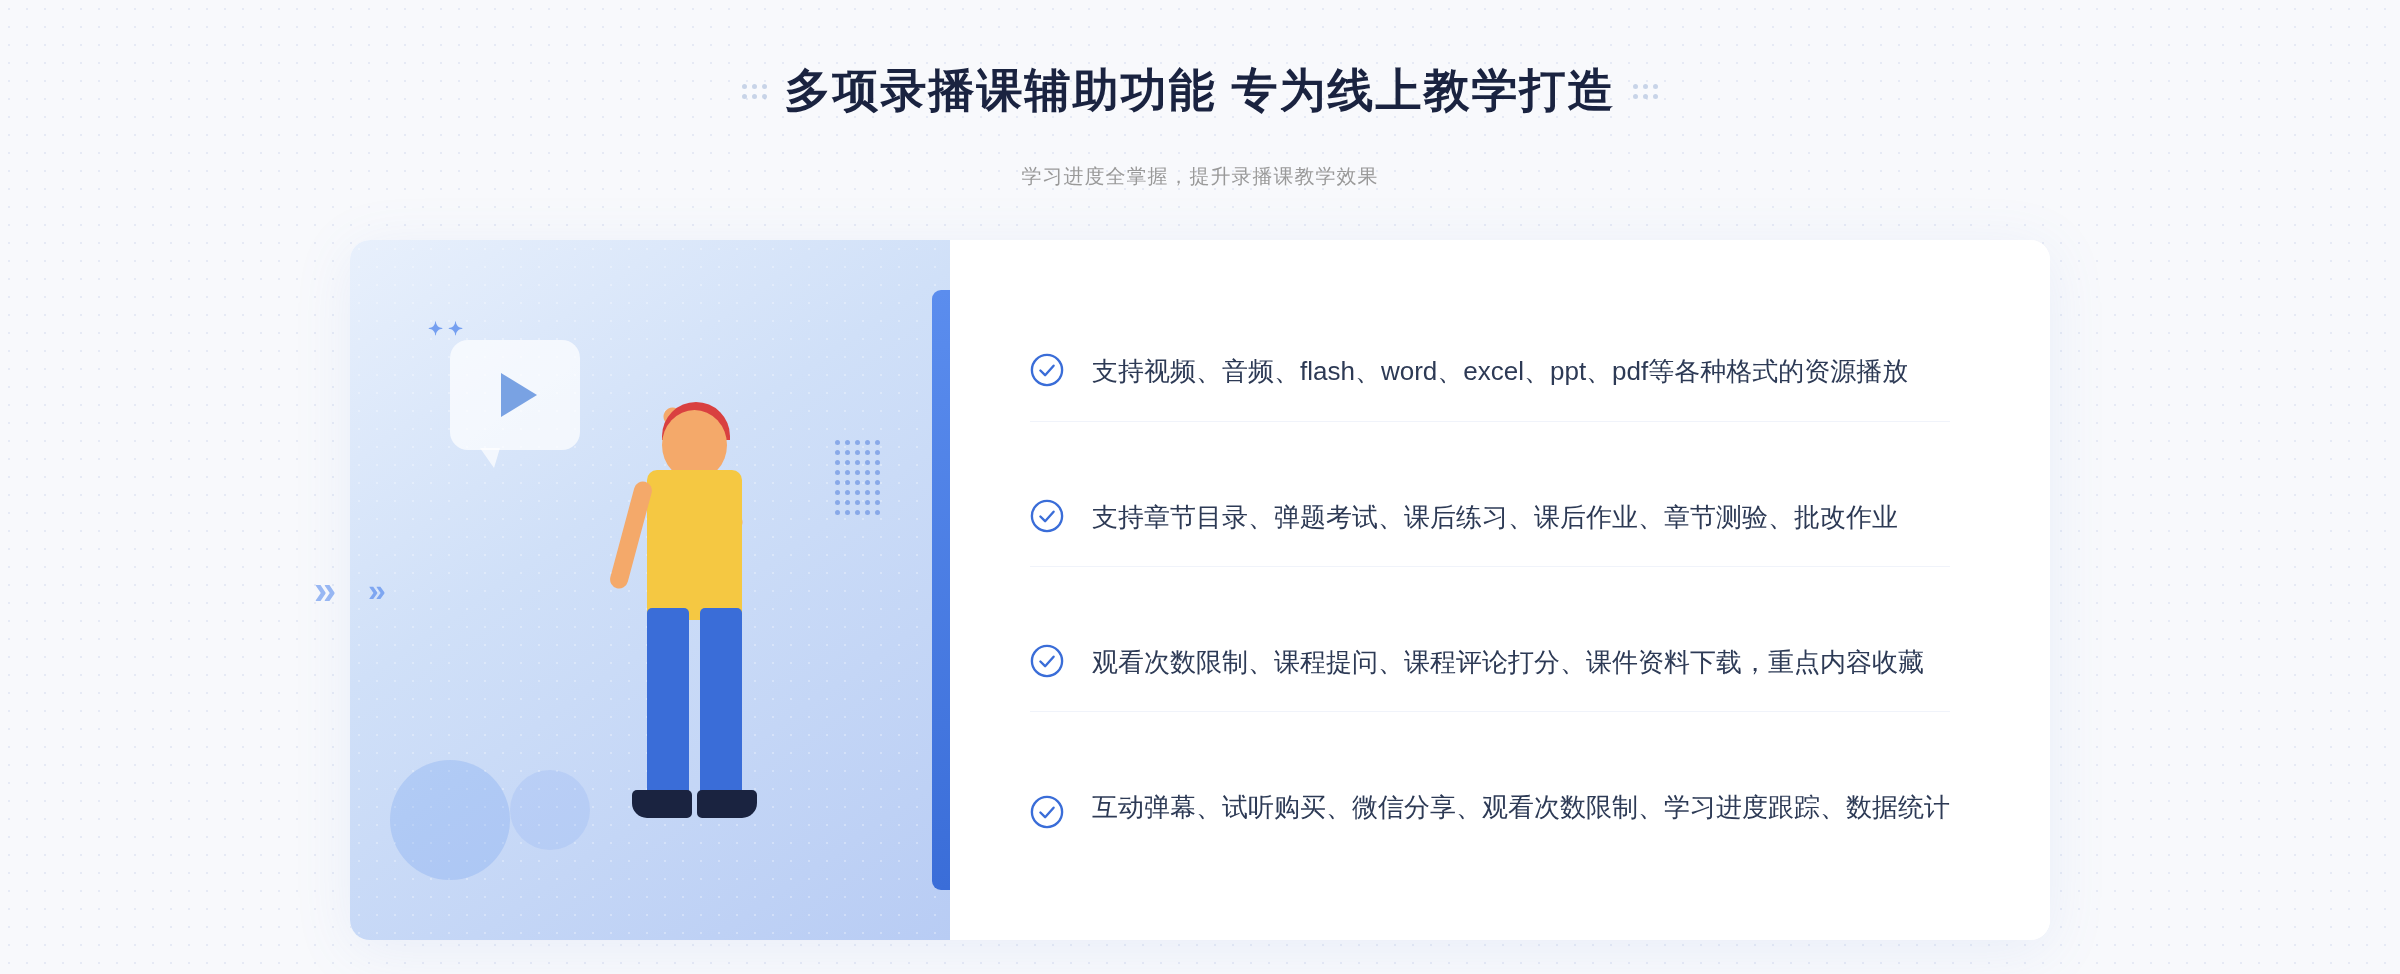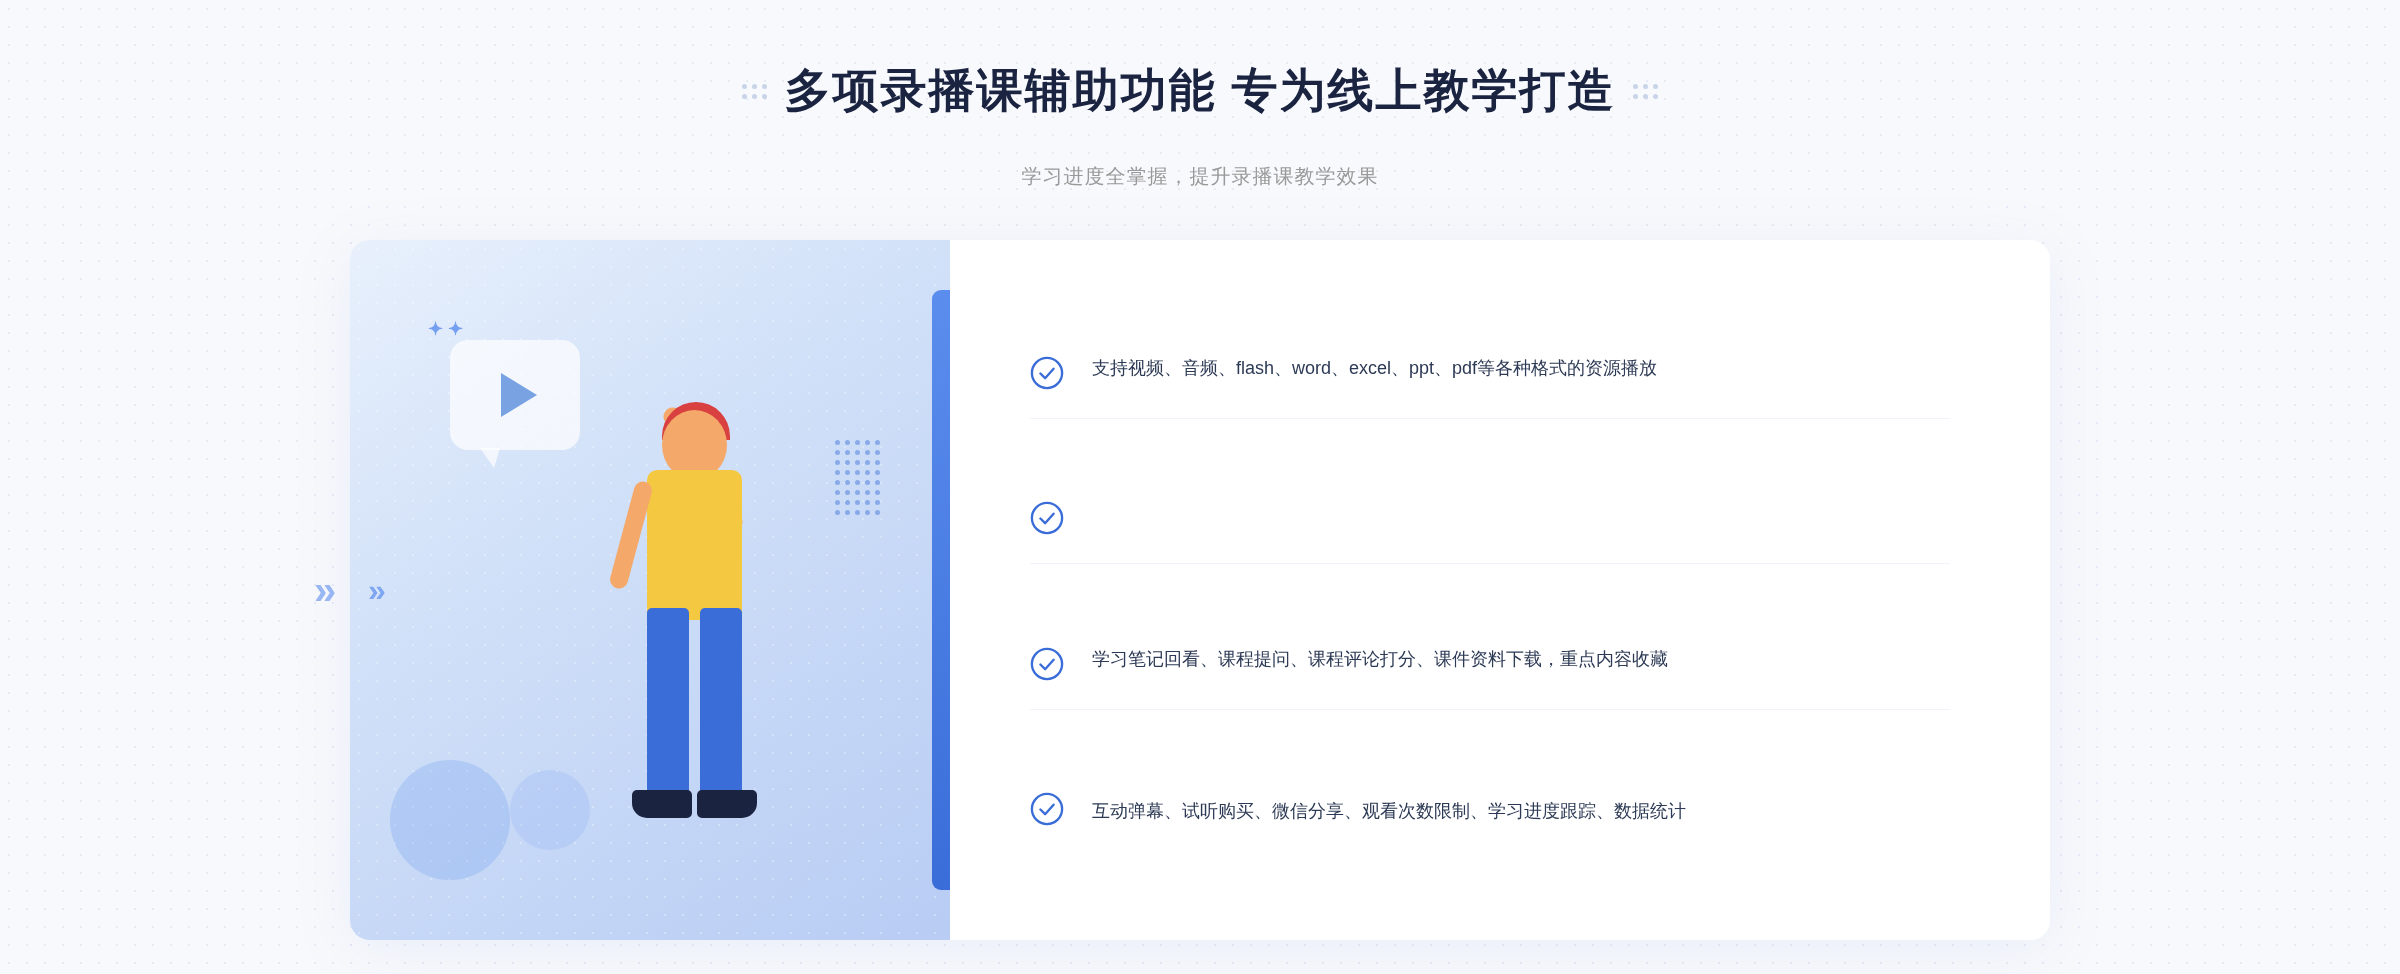--- a/index.html
+++ b/index.html
@@ -373,21 +373,21 @@
       min-width: 34px;
       margin-top: 2px;
     }
 
     .check-icon svg {
       width: 34px;
       height: 34px;
     }
 
     .feature-text {
-      font-size: 18px;
+      font-size: 26px;
       color: #2d3a55;
       line-height: 1.6;
       font-weight: 400;
     }
 
     
     .body-chevron {
       position: absolute;
       left: -36px;
       top: 50%;
@@ -520,30 +520,31 @@
         <span class="feature-text">支持视频、音频、flash、word、excel、ppt、pdf等各种格式的资源播放</span>
       </div>
 
       <div class="feature-item">
         <div class="check-icon">
           <svg viewBox="0 0 36 36" fill="none" xmlns="http://www.w3.org/2000/svg">
             <circle cx="18" cy="18" r="16" stroke="#3a6dd8" stroke-width="2.5" fill="none"></circle>
             <path d="M11 18.5l5 5 9-10" stroke="#3a6dd8" stroke-width="2.5" stroke-linecap="round" stroke-linejoin="round"></path>
           </svg>
         </div>
+        <span class="feature-text">支持章节目录、弹题考试、课后练习、课后作业、章节测验、批改作业</span>
       </div>
 
       <div class="feature-item">
         <div class="check-icon">
           <svg viewBox="0 0 36 36" fill="none" xmlns="http://www.w3.org/2000/svg">
             <circle cx="18" cy="18" r="16" stroke="#3a6dd8" stroke-width="2.5" fill="none"></circle>
             <path d="M11 18.5l5 5 9-10" stroke="#3a6dd8" stroke-width="2.5" stroke-linecap="round" stroke-linejoin="round"></path>
           </svg>
         </div>
-        <span class="feature-text">学习笔记回看、课程提问、课程评论打分、课件资料下载，重点内容收藏</span>
+        <span class="feature-text">观看次数限制、课程提问、课程评论打分、课件资料下载，重点内容收藏</span>
       </div>
 
       <div class="feature-item">
         <div class="check-icon">
           <svg viewBox="0 0 36 36" fill="none" xmlns="http://www.w3.org/2000/svg">
             <circle cx="18" cy="18" r="16" stroke="#3a6dd8" stroke-width="2.5" fill="none"></circle>
             <path d="M11 18.5l5 5 9-10" stroke="#3a6dd8" stroke-width="2.5" stroke-linecap="round" stroke-linejoin="round"></path>
           </svg>
         </div>
         <span class="feature-text">互动弹幕、试听购买、微信分享、观看次数限制、学习进度跟踪、数据统计</span>

